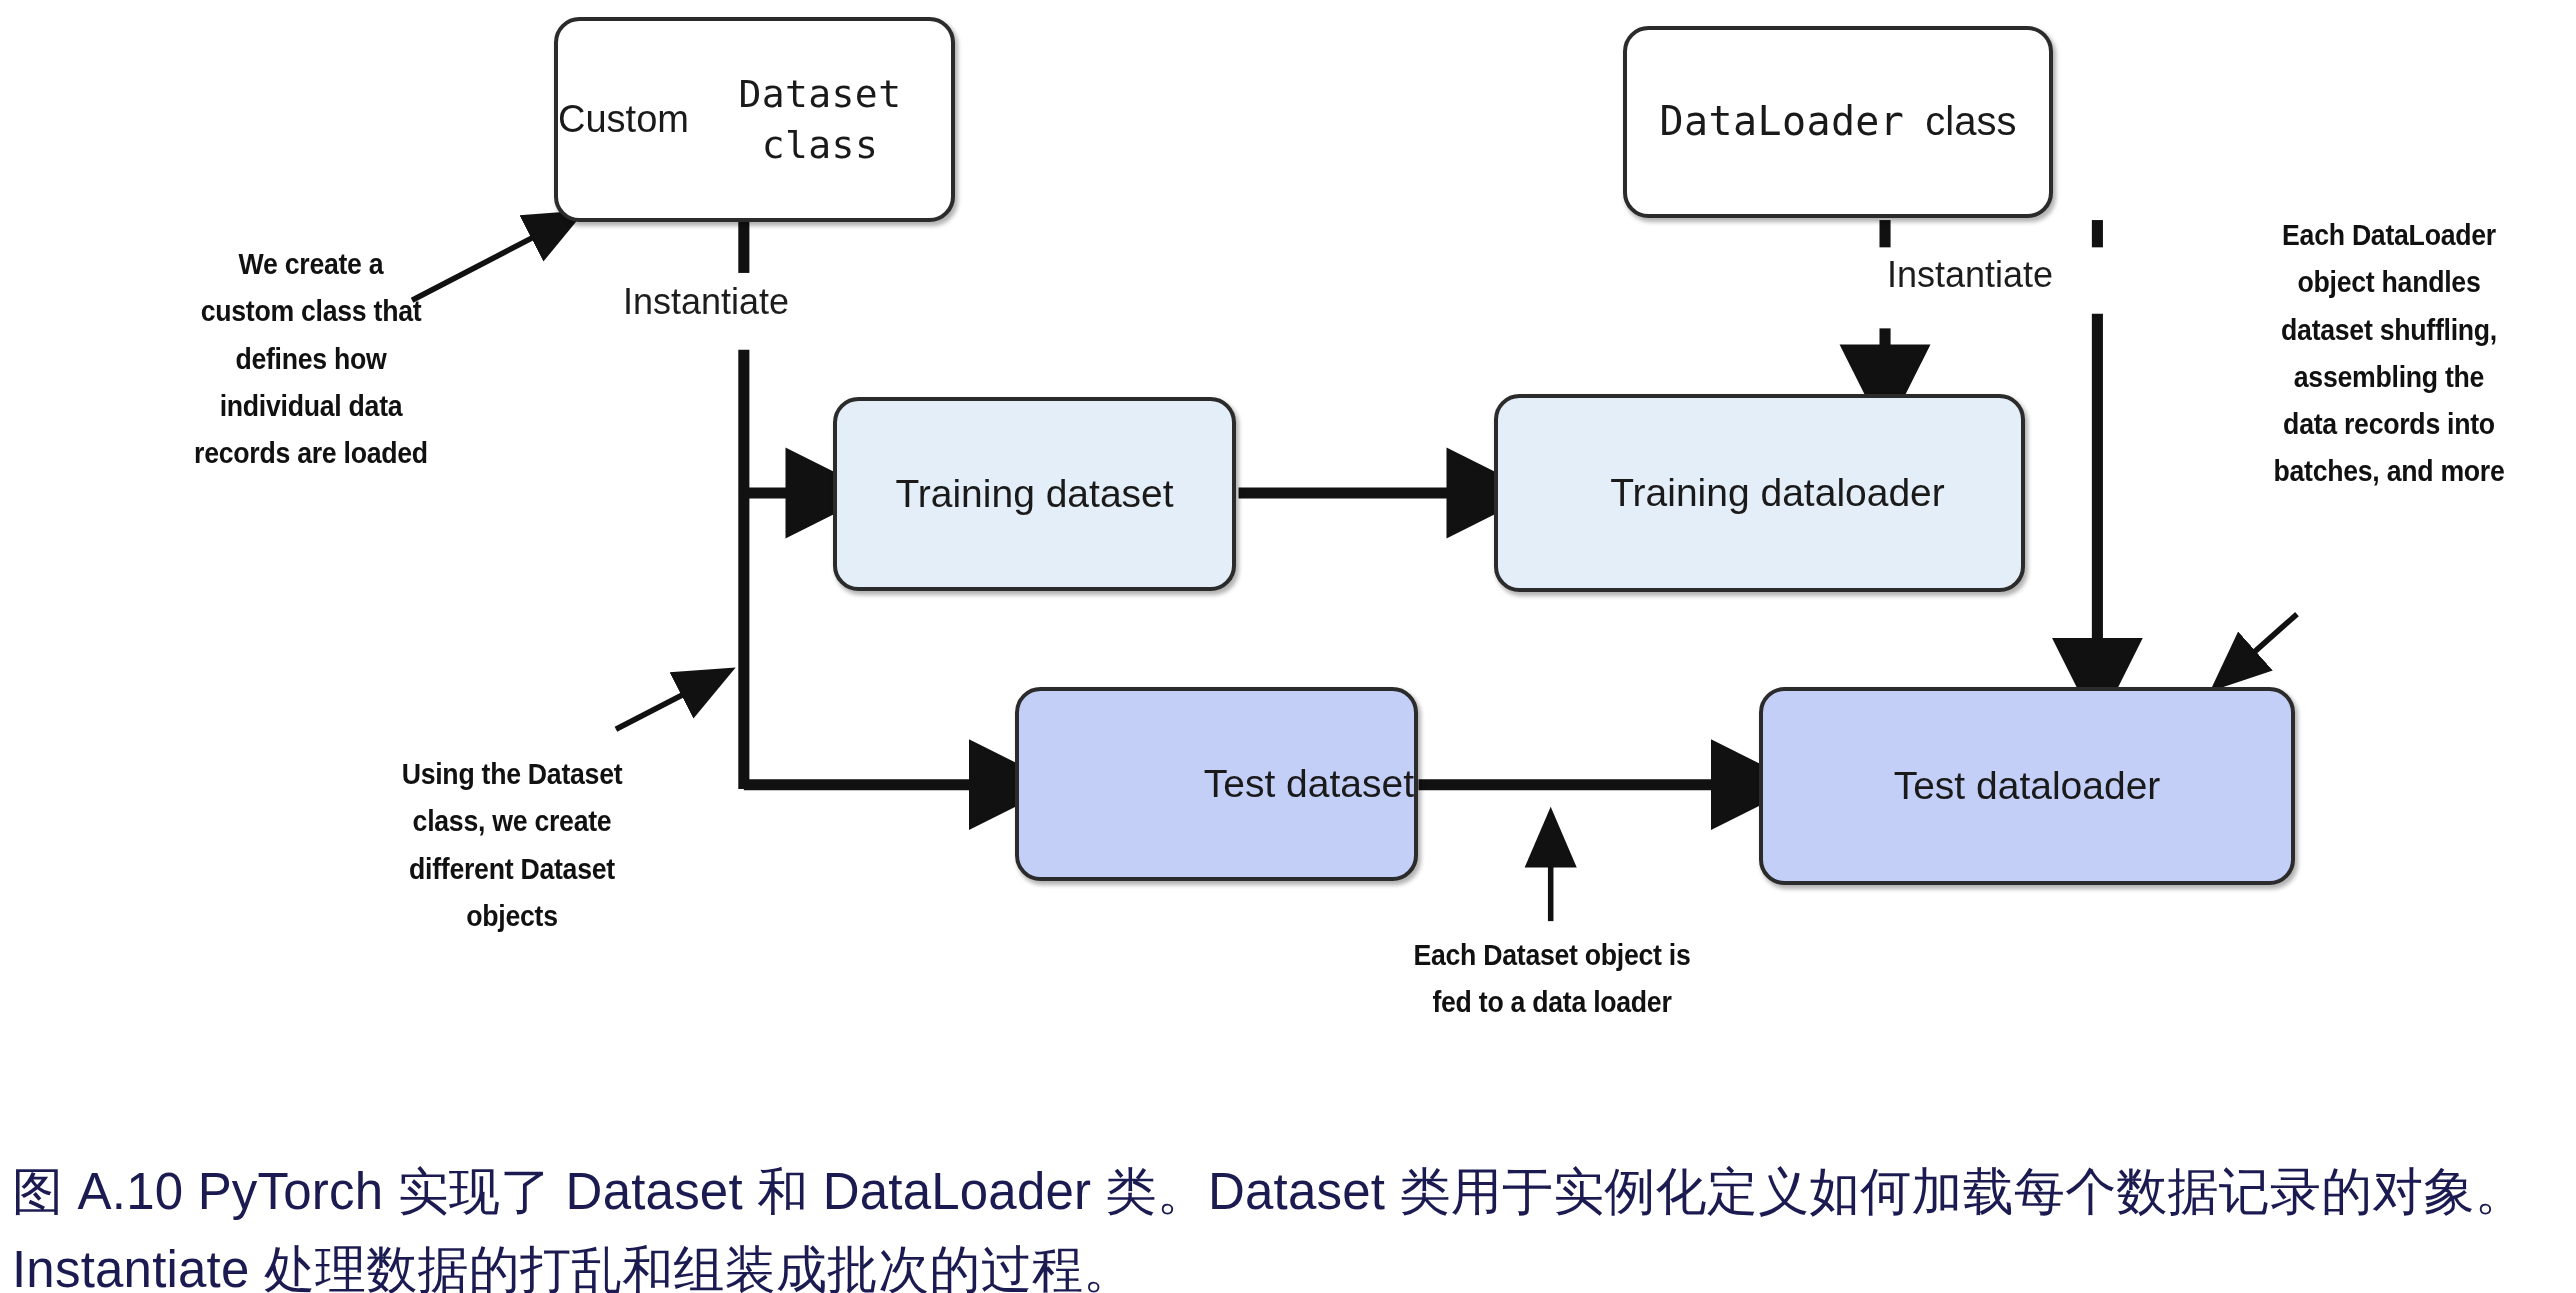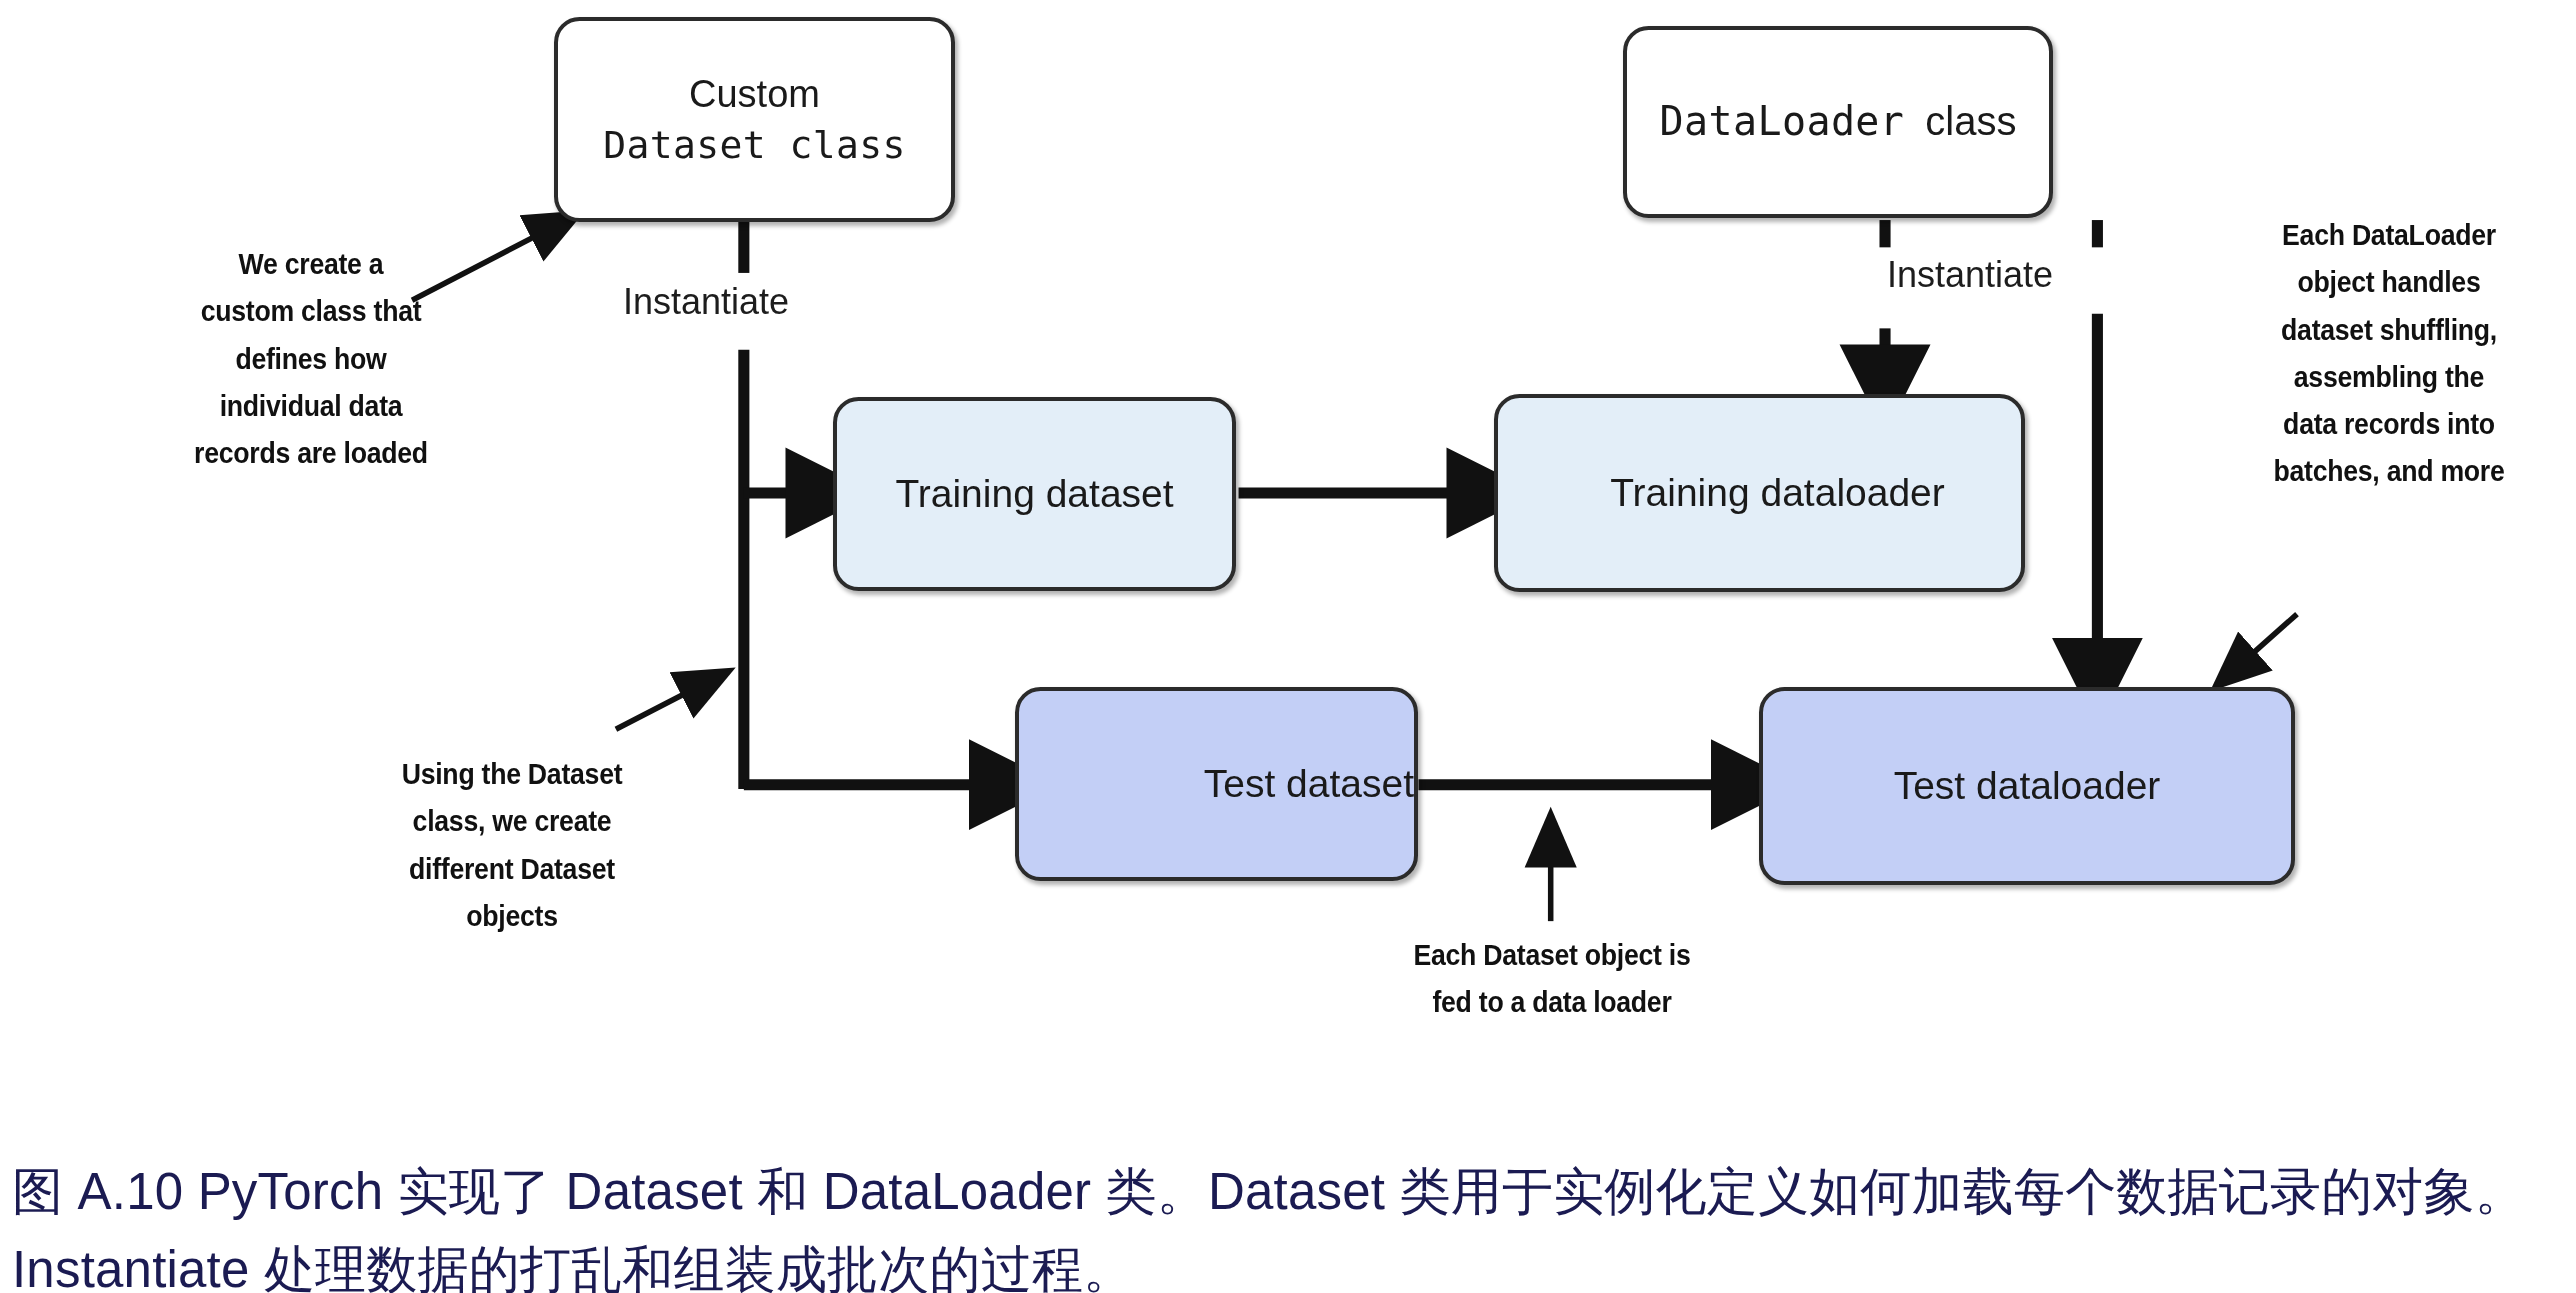--- a/index.html
+++ b/index.html
@@ -123,21 +123,21 @@
 
     <path d="M483,352 L672,254" stroke="#111111" stroke-width="6.5" fill="none" marker-end="url(#thinArrow)"></path>
 
     <path d="M722,855 L848,790" stroke="#111111" stroke-width="6.5" fill="none" marker-end="url(#thinArrow)"></path>
 
     <path d="M1818,1080 L1818,962" stroke="#111111" stroke-width="6.5" fill="none" marker-end="url(#thinArrow)"></path>
 
     <path d="M2693,720 L2603,800" stroke="#111111" stroke-width="6.5" fill="none" marker-end="url(#thinArrow)"></path>
   </svg>
 
-  <div class="node plain" style="left:554px; top:17px; width:401px; height:205px; font-size:38px; flex-direction:column;">
+  <div class="node plain" style="left:554px; top:17px; width:401px; height:205px; font-size:38px; flex-direction:row;">
     <span class="node-label sans">Custom</span>
     <span class="node-label mono">Dataset class</span>
   </div>
 
   <div class="node plain" style="left:1623px; top:25.6px; width:430px; height:192px; font-size:40px;align-items:center;">
     <span class="node-label mono">DataLoader</span>
     <span class="node-label sans" style="margin-left:21px;">class</span>
   </div>
 
   <div class="node light" style="left:833px; top:397px; width:403px; height:194px; font-size:39px;">

